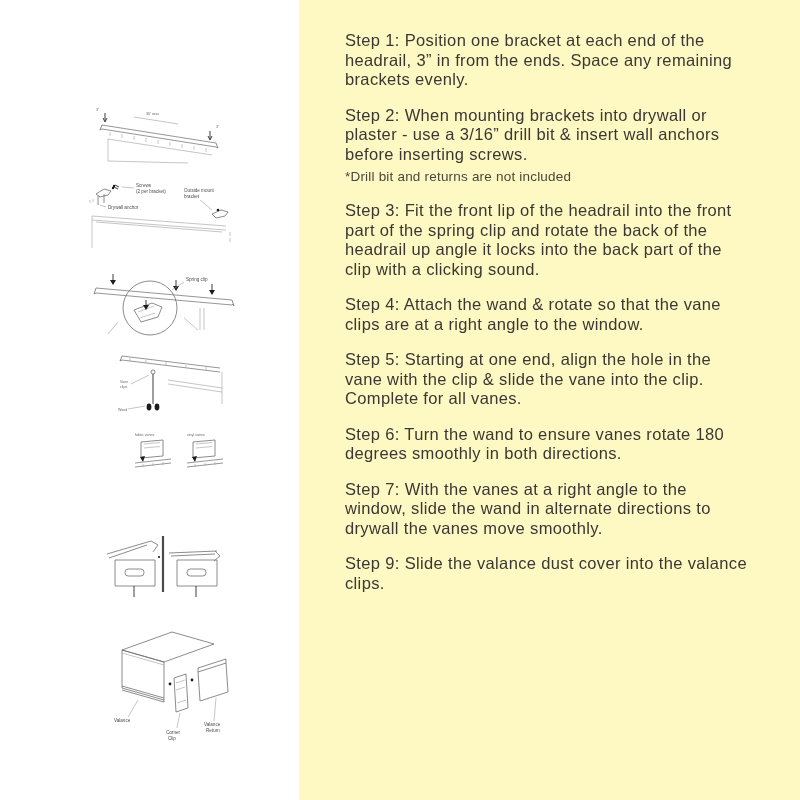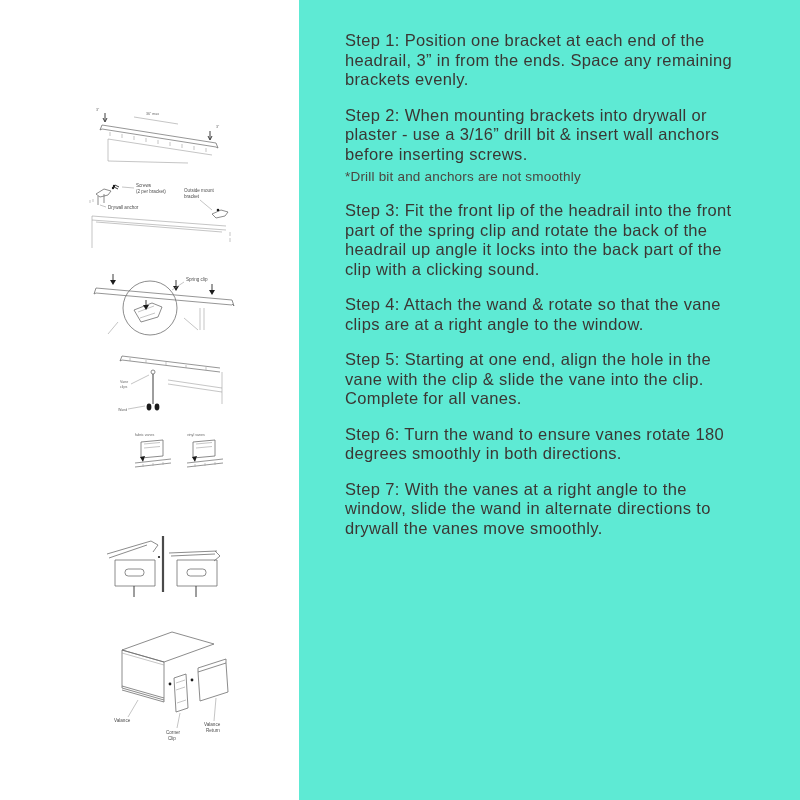--- a/index.html
+++ b/index.html
@@ -9,21 +9,21 @@
     font-family:"Liberation Sans", sans-serif;
   }
   .page { position:relative; width:800px; height:800px; }
 
   .left-col {
     position:absolute; left:0; top:0; width:299px; height:800px;
     background:#ffffff;
   }
   .right-col {
     position:absolute; left:299px; top:0; width:501px; height:800px;
-    background:#5eead4; box-sizing:border-box;
+    background:#fef9c3; box-sizing:border-box;
     padding:31px 38px 0 46px;
   }
 
   .step {
     font-size:16.5px; line-height:19.5px; letter-spacing:0.35px;
     color:#3B3734; margin:0 0 16px 0; max-width:404px;
   }
   .footnote {
     font-size:13.5px; line-height:16px; letter-spacing:0.2px;
     color:#4C453F; margin:-11px 0 16px 0; max-width:404px;
@@ -184,21 +184,22 @@
         <text class="lbl" x="100" y="112">Return</text>
         <path class="thin" d="M108,101 L110,78"></path>
       </svg>
     </div>
 
   </div>
 
   <div class="right-col">
     <p class="step">Step 1: Position one bracket at each end of the headrail, 3” in from the ends. Space any remaining brackets evenly.</p>
     <p class="step">Step 2: When mounting brackets into drywall or plaster - use a 3/16” drill bit &amp; insert wall anchors before inserting screws.</p>
-    <p class="footnote">*Drill bit and anchors are not smoothly</p>
+    <p class="footnote">*Drill bit and returns are not included</p>
     <p class="step">Step 3: Fit the front lip of the headrail into the front part of the spring clip and rotate the back of the headrail up angle it locks into the back part of the clip with a clicking sound.</p>
     <p class="step">Step 4: Attach the wand &amp; rotate so that the vane clips are at a right angle to the window.</p>
     <p class="step">Step 5: Starting at one end, align the hole in the vane with the clip &amp; slide the vane into the clip. Complete for all vanes.</p>
     <p class="step">Step 6: Turn the wand to ensure vanes rotate 180 degrees smoothly in both directions.</p>
     <p class="step">Step 7: With the vanes at a right angle to the window, slide the wand in alternate directions to drywall the vanes move smoothly.</p>
+    <p class="step">Step 9: Slide the valance dust cover into the valance clips.</p>
   </div>
 
 </div>
 
 </body></html>

